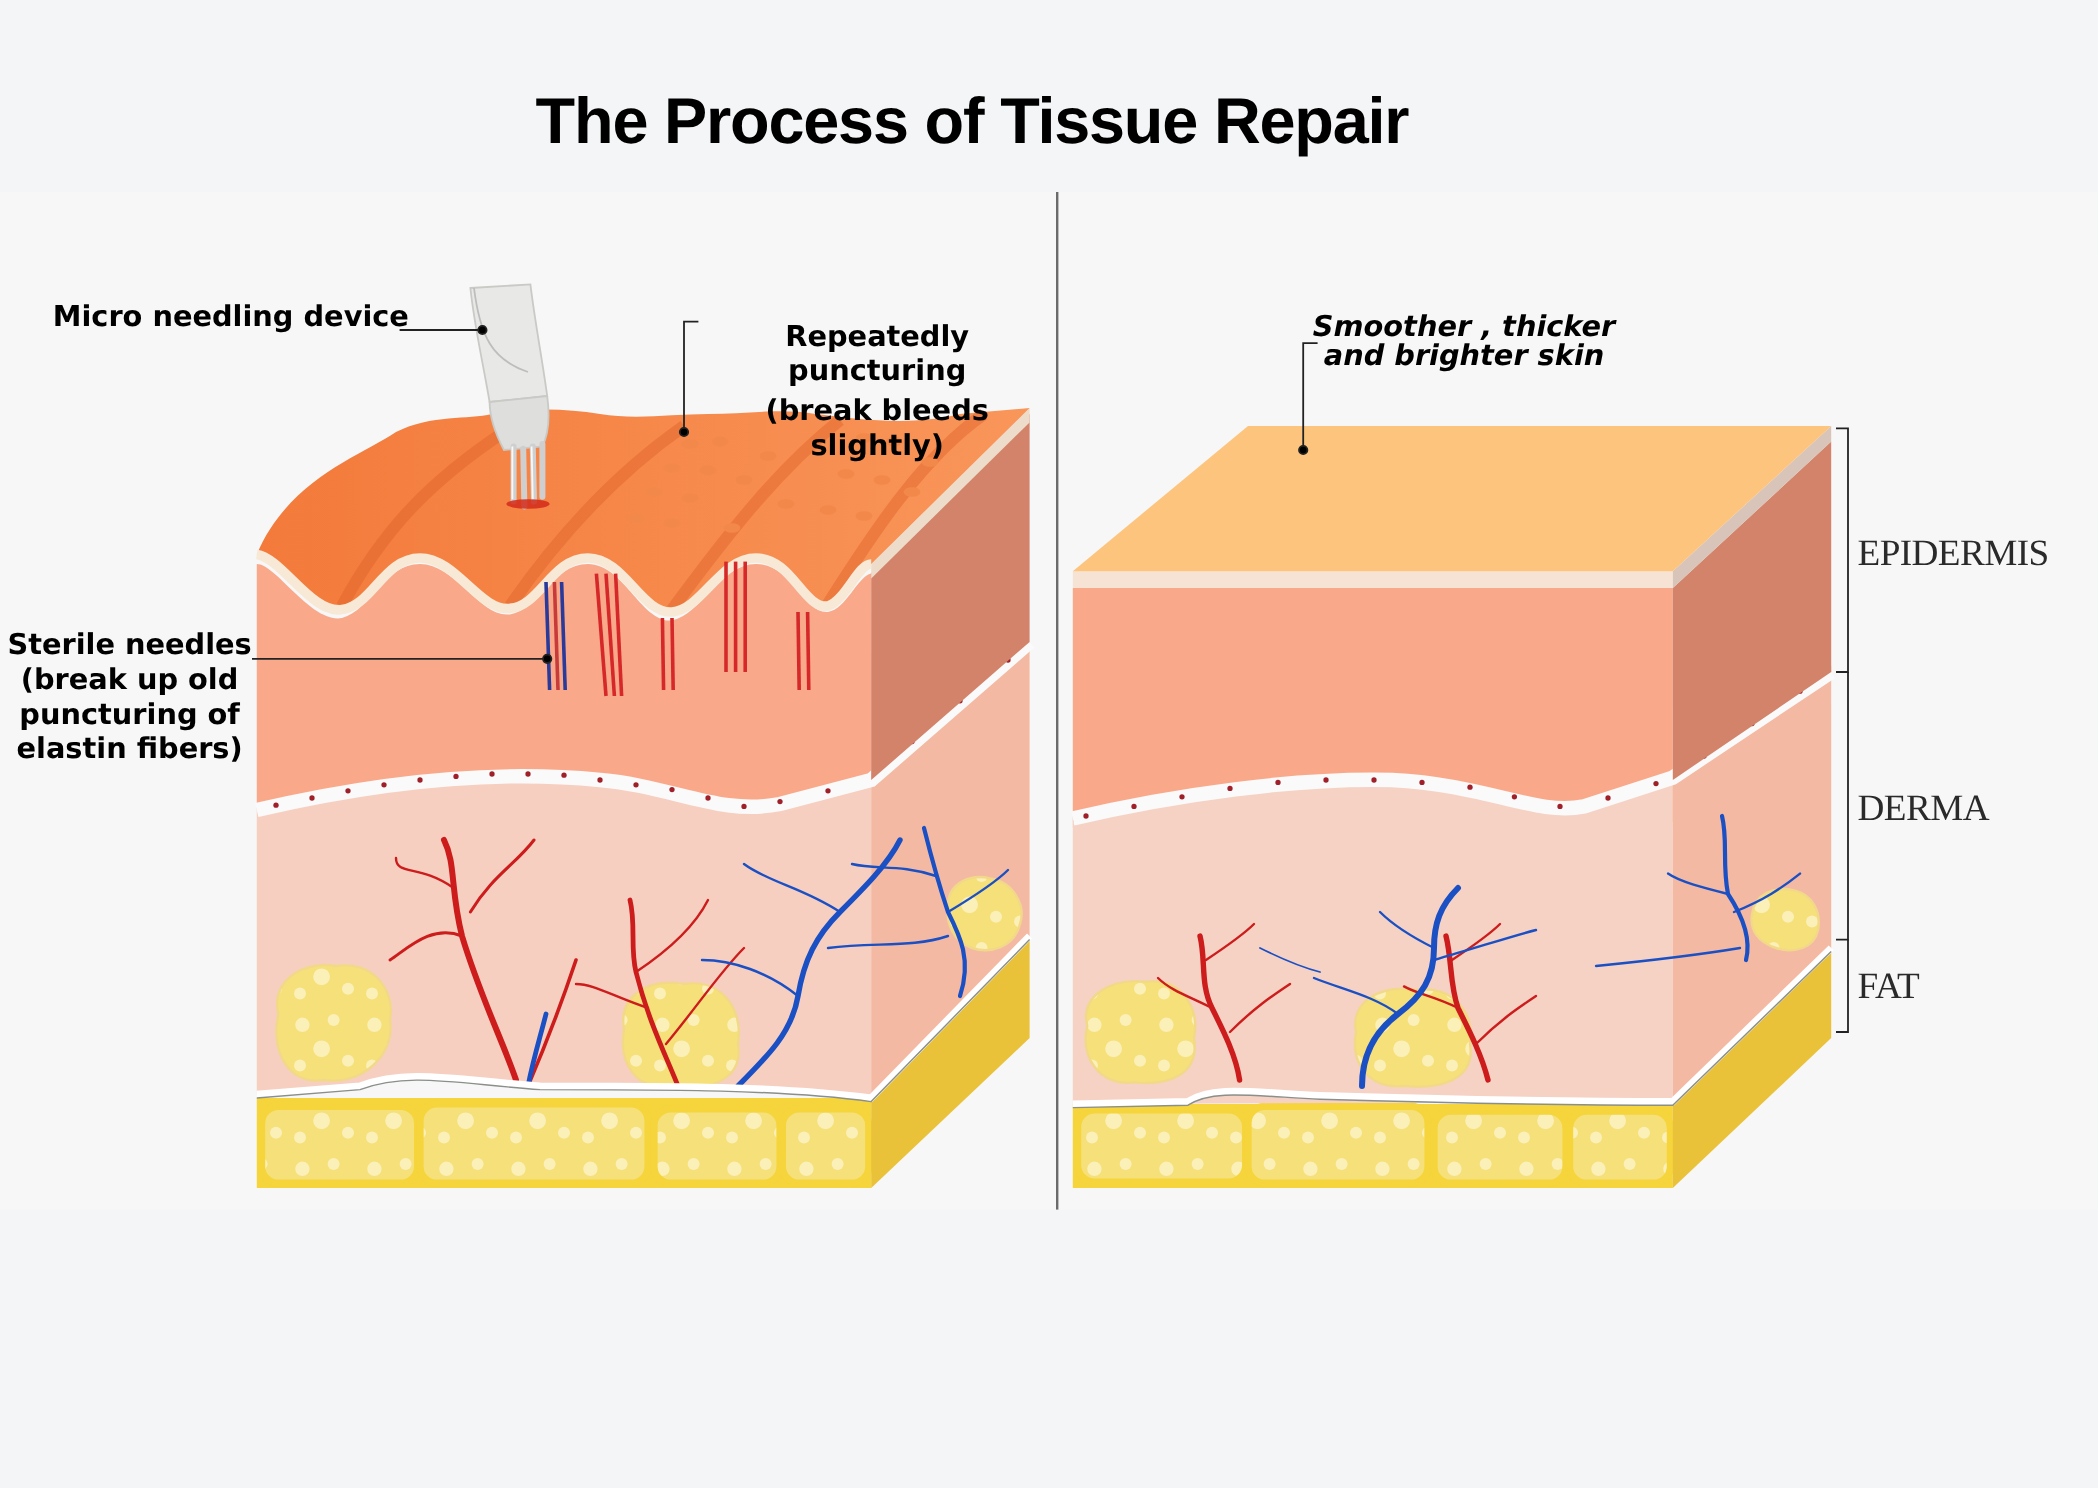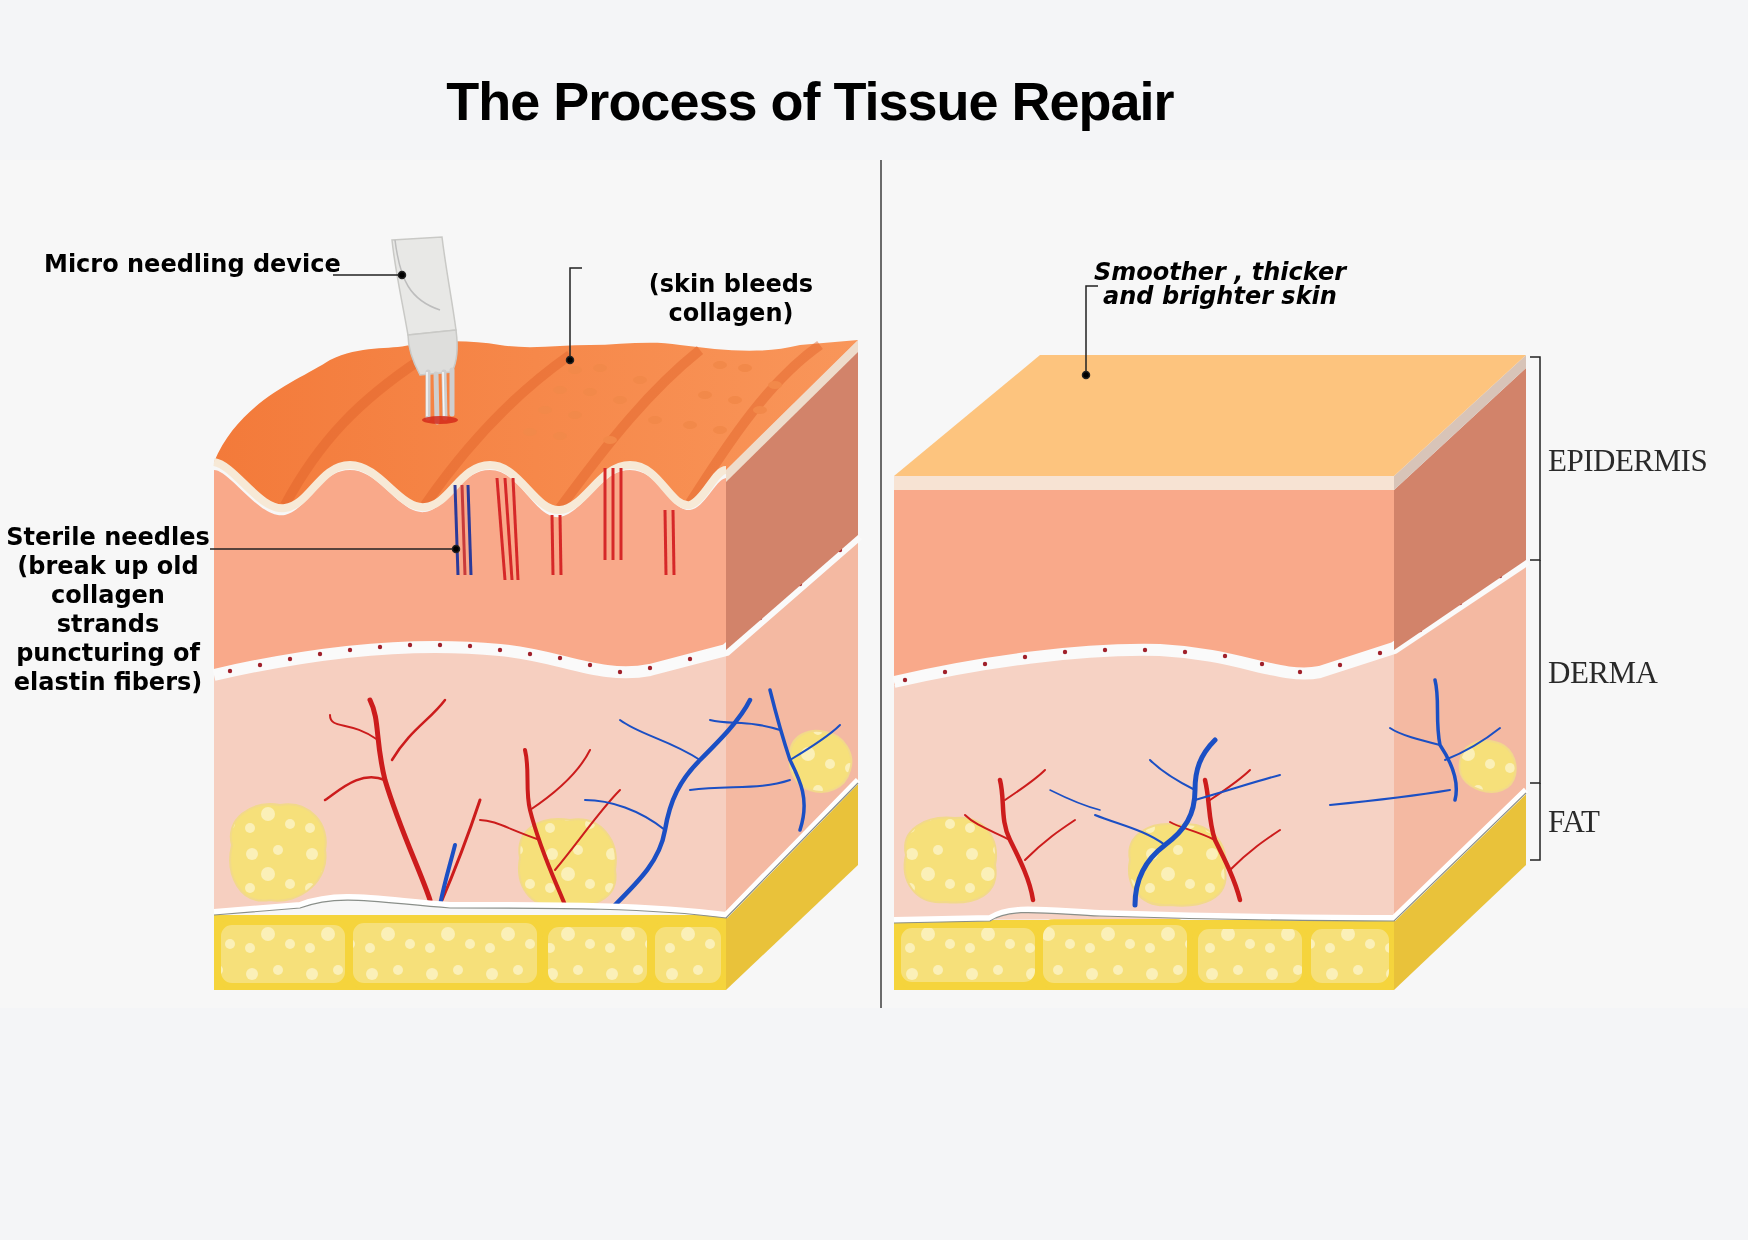--- a/index.html
+++ b/index.html
@@ -290,27 +290,27 @@
 
     <polyline points="1530,357 1540,357 1540,560 1530,560" fill="none"></polyline>
     <polyline points="1540,560 1540,783 1530,783" fill="none"></polyline>
     <polyline points="1540,783 1540,860 1530,860" fill="none"></polyline>
   </g>
 </svg>
 
 <div class="label" style="left:44px; top:250px; text-align:left; white-space:nowrap;">Micro needling device</div>
 
 <div class="label" style="left:586px; top:266px; width:290px;">
-  <div style="margin-top:4px">(skin bleeds collagen)</div>
+  <div>Repeatedly puncturing</div>
+  <div style="margin-top:4px">(break bleeds slightly)</div>
 </div>
 
 <div class="label" style="left:0px; top:523px; width:216px;">
   <div>Sterile needles</div>
   <div>(break up old</div>
-  <div>collagen strands</div>
   <div>puncturing of</div>
   <div>elastin fibers)</div>
 </div>
 
 <div class="label" style="left:1090px; top:260px; width:260px; line-height:24px;font-style:italic;">
   <div>Smoother , thicker</div>
   <div>and brighter skin</div>
 </div>
 
 <div class="layer-label" style="left:1548px; top:443px;">EPIDERMIS</div>

